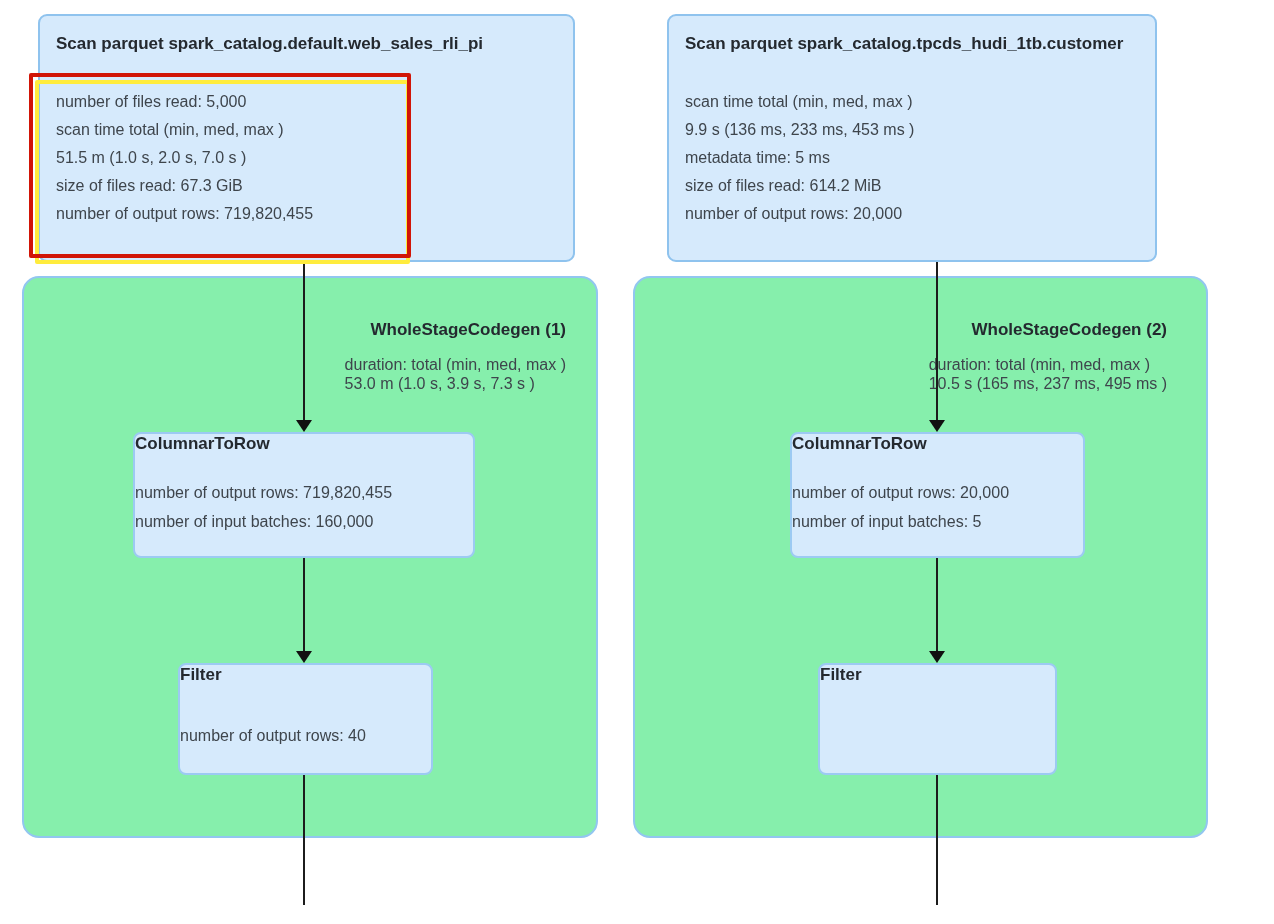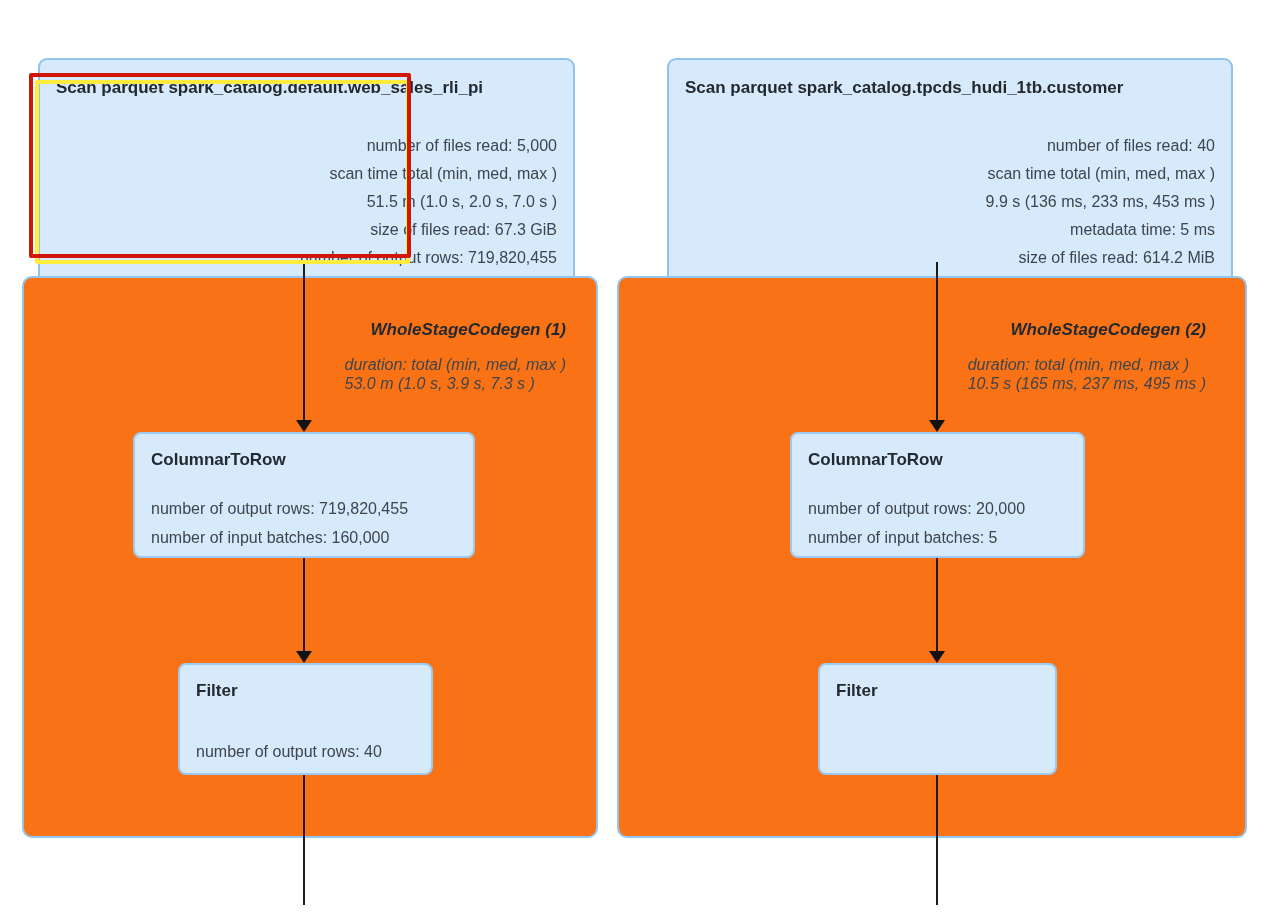--- a/index.html
+++ b/index.html
@@ -4,56 +4,56 @@
 <style>
   * { margin:0; padding:0; box-sizing:border-box; }
   html,body { background:#ffffff; }
   .root {
     position:relative; width:1274px; height:924px; background:#ffffff;
     font-family:"Liberation Sans", sans-serif; overflow:hidden;
   }
   
   .scan-node {
     position:absolute; background:#d6eafc; border:2px solid #8fc3ee;
-    border-radius:9px; padding:18px 16px 0 16px;margin-top:44px;
+    border-radius:9px; padding:18px 16px 0 16px;
   }
   .scan-left  { left:38px;  top:14px; width:537px; height:248px; }
-  .scan-right { left:667px; top:14px; width:566px; height:248px; }
+  .scan-right { left:667px; top:14px; width:490px; height:248px; }
   .node-title { font-size:17px; font-weight:bold; color:#24292f; white-space:nowrap; }
-  .scan-metrics { margin-top:34px; font-size:16px; line-height:28px; color:#3e454c;text-align:right; }
+  .scan-metrics { margin-top:34px; font-size:16px; line-height:28px; color:#3e454c; }
   .scan-metrics div { white-space:nowrap; }
   
   .hl-yellow {
     position:absolute; left:35px; top:80px; width:375px; height:184px;
     border:4px solid #ffec3d; border-radius:2px; pointer-events:none; z-index:4;
   }
   .hl-red {
     position:absolute; left:29px; top:73px; width:382px; height:185px;
     border:4px solid #d11507; border-radius:2px; pointer-events:none; z-index:5;
   }
   
   .cluster {
-    position:absolute; background:#f97316; border:2px solid #92c6f0; border-radius:10px;font-style:italic;
+    position:absolute; background:#86efac; border:2px solid #92c6f0; border-radius:17px;
   }
   .cluster-left  { left:22px;  top:276px; width:576px; height:562px; }
-  .cluster-right { left:617px; top:276px; width:630px; height:562px; }
+  .cluster-right { left:633px; top:276px; width:575px; height:562px; }
   .cluster-title {
     position:absolute; top:42px; font-size:17px; font-weight:bold;
     color:#24292f; text-align:right; white-space:nowrap;
   }
   .cluster-duration {
     position:absolute; top:77px; font-size:16px; line-height:19px;
     color:#3e454c; text-align:left; white-space:nowrap;
   }
   .cluster-left  .cluster-title, .cluster-left  .cluster-duration { right:30px; }
   .cluster-right .cluster-title, .cluster-right .cluster-duration { right:39px; }
   
   .op-node {
     position:absolute; background:#d6eafc; border:2px solid #9ccaf2;
-    border-radius:8px; padding:16px; z-index:2;
+    border-radius:8px; padding:0; z-index:2;
   }
   .ctr-left     { left:133px; top:432px; width:342px; height:126px; }
   .ctr-right    { left:790px; top:432px; width:295px; height:126px; }
   .filter-left  { left:178px; top:663px; width:255px; height:112px; }
   .filter-right { left:818px; top:663px; width:239px; height:112px; }
   .op-metrics { font-size:16px; line-height:29px; color:#3e454c; }
   .op-metrics div { white-space:nowrap; }
   .ctr-gap    { height:24px; }
   .filter-gap { height:36px; }
   
@@ -120,21 +120,20 @@
 
   <div class="edge e-l1"></div>
   <div class="arrowhead a-l1"></div>
   <div class="edge e-l2"></div>
   <div class="arrowhead a-l2"></div>
   <div class="edge e-l3"></div>
 
   <div class="scan-node scan-right">
     <div class="node-title">Scan parquet spark_catalog.tpcds_hudi_1tb.customer</div>
     <div class="scan-metrics">
-      <div>number of files read: 40</div>
       <div>scan time total (min, med, max )</div>
       <div>9.9 s (136 ms, 233 ms, 453 ms )</div>
       <div>metadata time: 5 ms</div>
       <div>size of files read: 614.2 MiB</div>
       <div>number of output rows: 20,000</div>
     </div>
   </div>
 
   <div class="cluster cluster-right">
     <div class="cluster-title">WholeStageCodegen (2)</div>

